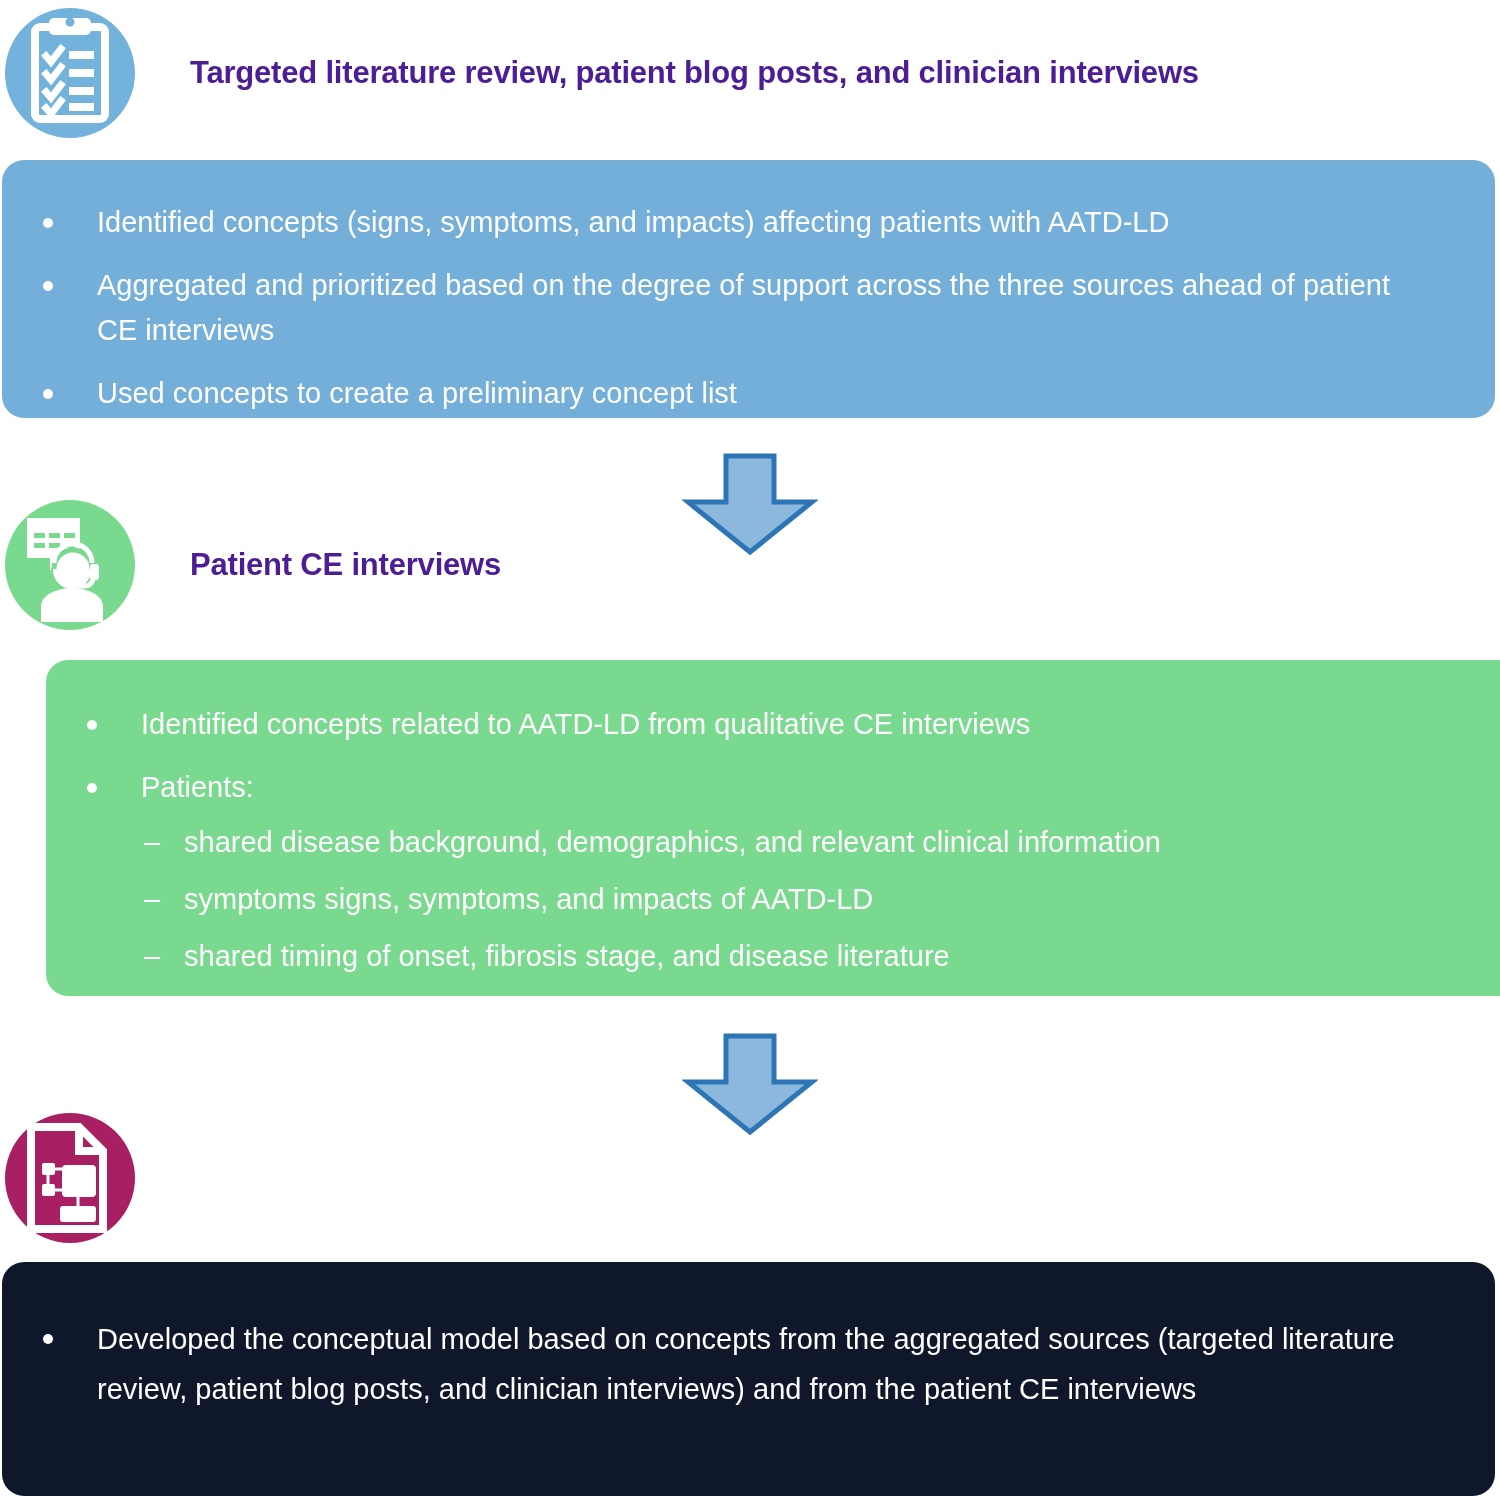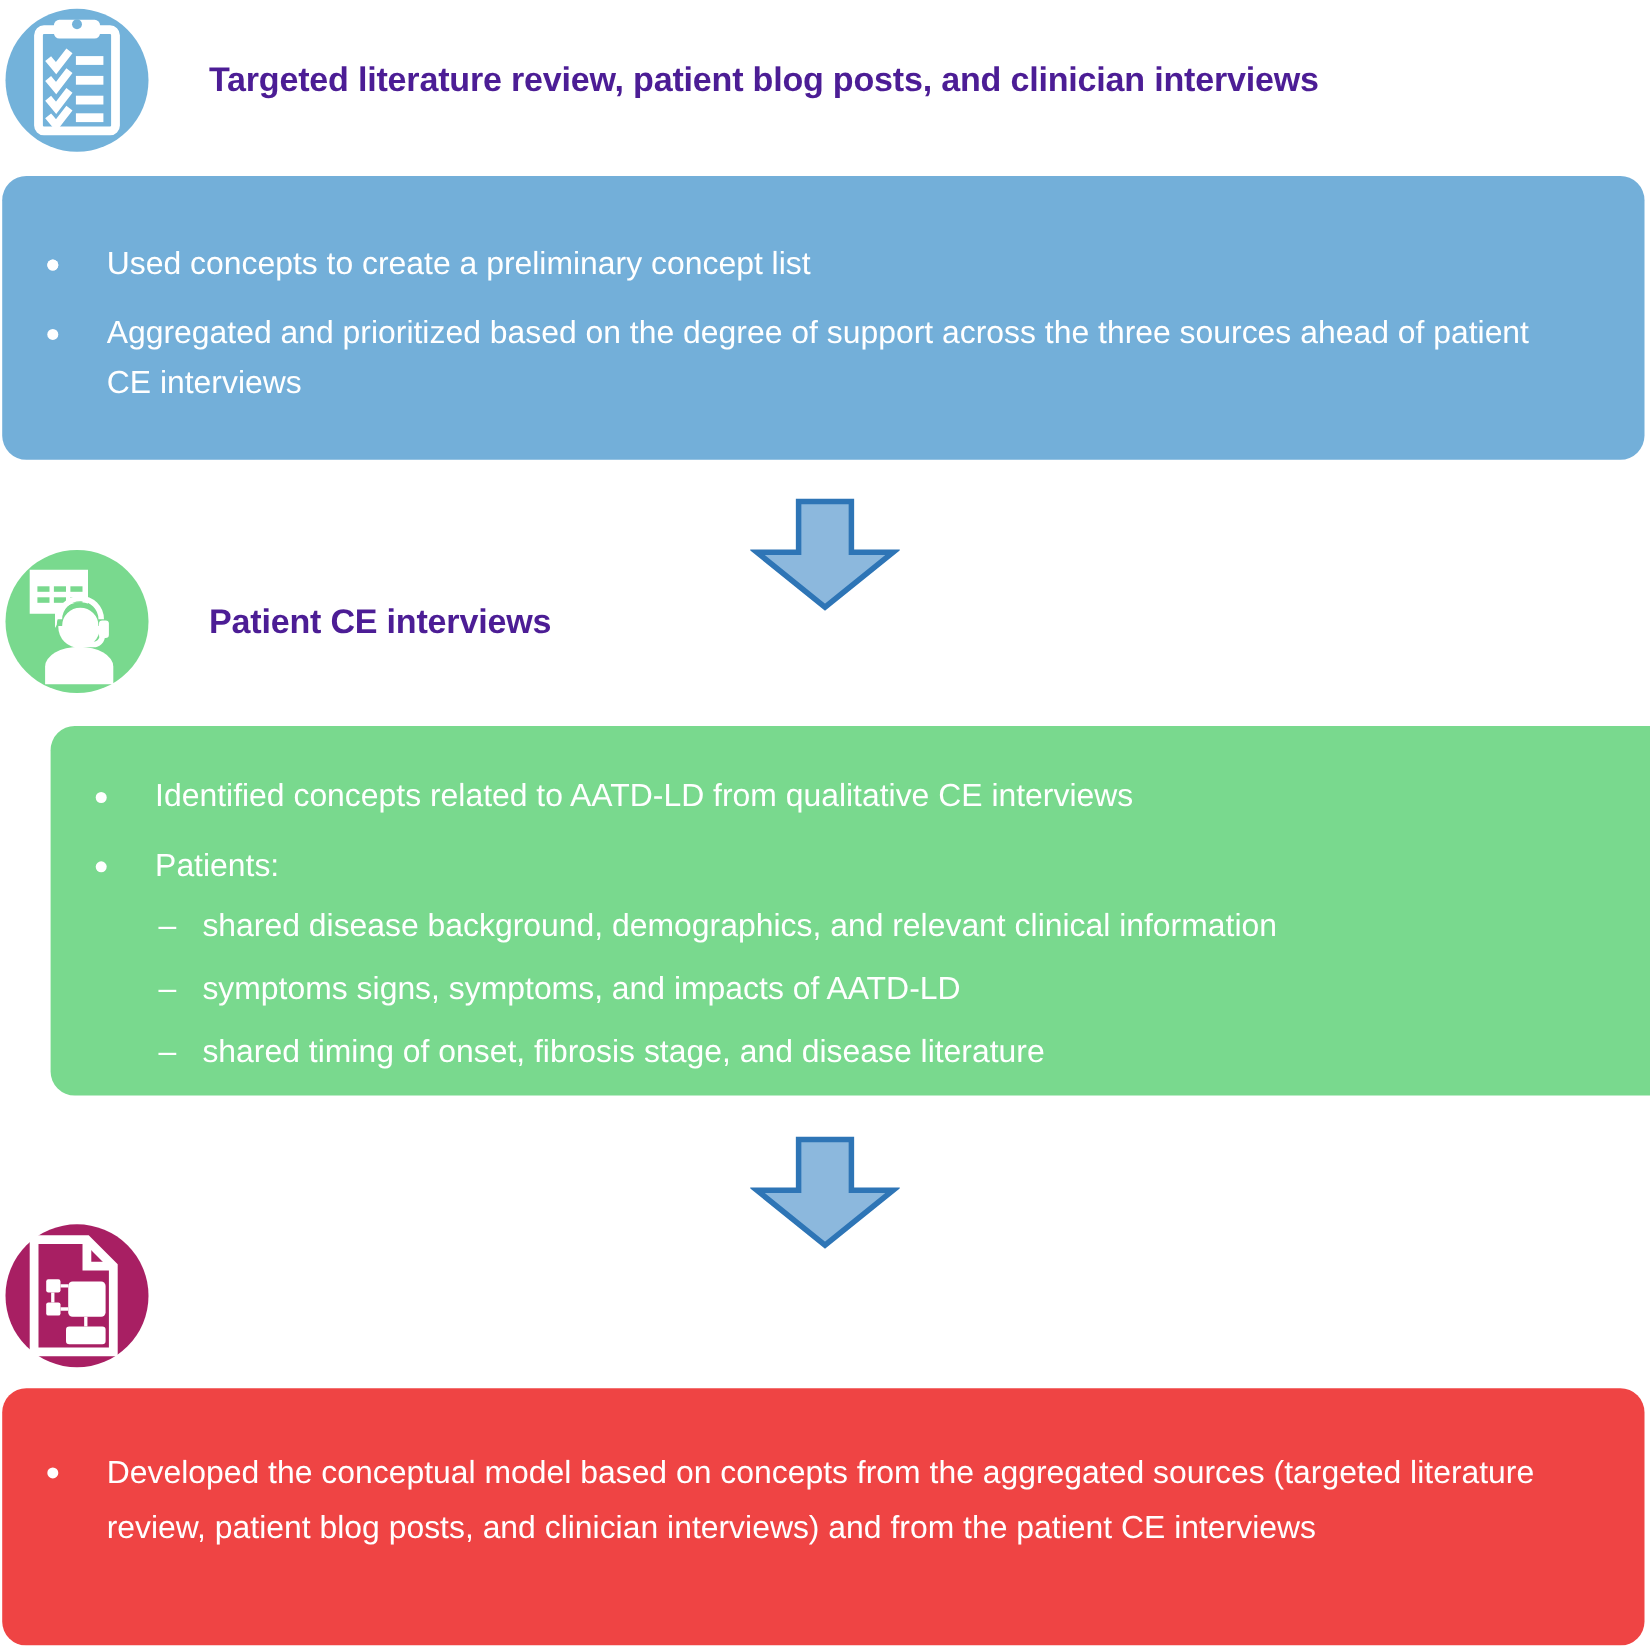--- a/index.html
+++ b/index.html
@@ -125,28 +125,29 @@
       <rect x="64" y="95" width="25" height="8" fill="#ffffff"></rect>
     </svg>
   </div>
   <div class="stage-title">Targeted literature review, patient blog posts, and clinician interviews</div>
 </div>
 
 <div class="stage-box" style="top:160px;height:258px;background:#73afd9;padding:40px 45px 30px 0;">
   <ul class="bullet-list">
     <li class="bullet-item">
       <span class="dot"></span>
+      <span>Identified concepts (signs, symptoms, and impacts) affecting patients with AATD-LD</span>
+    </li>
+    <li class="bullet-item" style="padding-right:60px;">
+      <span class="dot"></span>
+      <span>Aggregated and prioritized based on the degree of support across the three sources ahead of patient CE interviews</span>
     </li>
     <li class="bullet-item">
       <span class="dot"></span>
       <span>Used concepts to create a preliminary concept list</span>
-    </li>
-    <li class="bullet-item" style="padding-right:60px;">
-      <span class="dot"></span>
-      <span>Aggregated and prioritized based on the degree of support across the three sources ahead of patient CE interviews</span>
     </li>
   </ul>
 </div>
 
 <div class="flow-arrow" style="left:682px;top:452px;">
   <svg viewBox="0 0 136 104" width="136" height="104">
     <polygon points="44,4 92,4 92,50 130,50 68,100 6,50 44,50" fill="#8cb8dd" stroke="#2e75b6" stroke-width="5" stroke-linejoin="miter"></polygon>
   </svg>
 </div>
 
@@ -224,20 +225,20 @@
       <rect x="55" y="93" width="36" height="16" rx="3" fill="#ffffff"></rect>
 
       <path d="M43 62 v9" stroke="#ffffff" stroke-width="3"></path>
       <path d="M50 56 h7" stroke="#ffffff" stroke-width="3"></path>
       <path d="M50 77 h7" stroke="#ffffff" stroke-width="3"></path>
       <path d="M73 84 v9" stroke="#ffffff" stroke-width="3"></path>
     </svg>
   </div>
 </div>
 
-<div class="stage-box" style="top:1262px;height:234px;background:#ef4444;padding:52px 72px 30px 0;">
+<div class="stage-box" style="top:1262px;height:234px;background:#0f172a;padding:52px 72px 30px 0;">
   <ul class="bullet-list">
     <li class="bullet-item" style="line-height:50px;">
       <span class="dot" style="top:20px;"></span>
       <span>Developed the conceptual model based on concepts from the aggregated sources (targeted literature review, patient blog posts, and clinician interviews) and from the patient CE interviews</span>
     </li>
   </ul>
 </div>
 
 </body></html>

